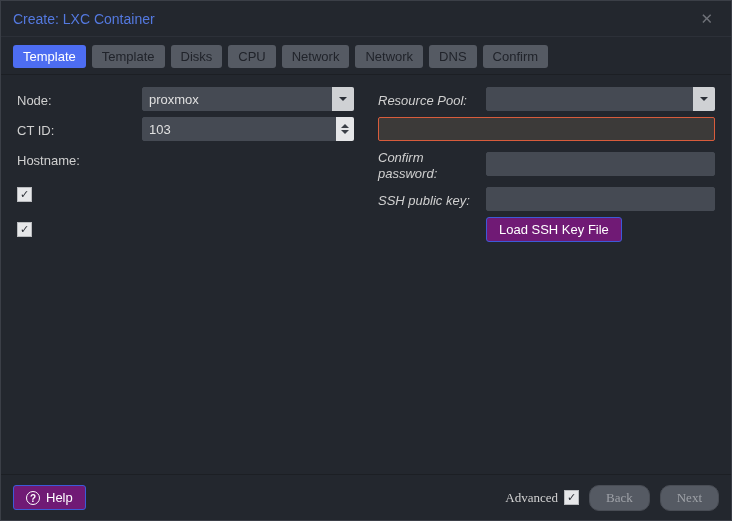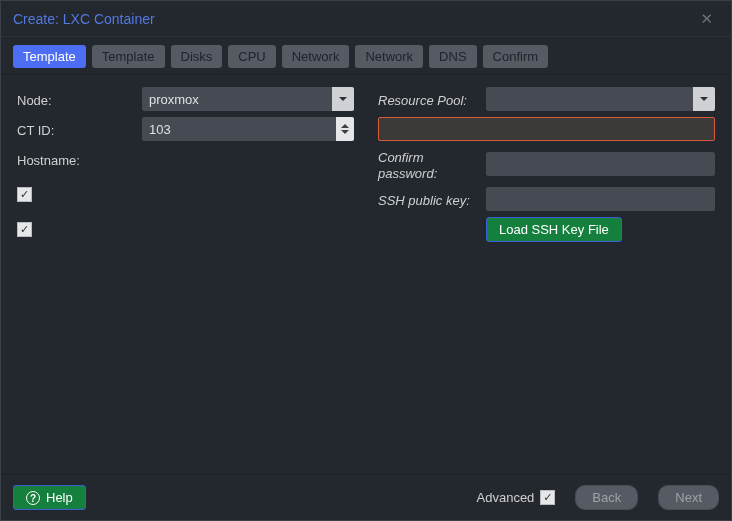--- a/index.html
+++ b/index.html
@@ -133,21 +133,21 @@
     width: 15px; height: 15px;
     background: #e6e7e9;
     border: 1px solid #b9bbbe;
     display: inline-flex;
     align-items: center; justify-content: center;
     color: #2b2f36;
     font-size: 11px;
     line-height: 1;
   }
   .button {
-    background: #15803d;
+    background: #701a75;
     color: #fff;
     border: 1px solid #3d5ad8;
     border-radius: 3px;
     padding: 4px 12px;
     font-size: 13px;
     display: inline-flex;
     align-items: flex-end;
     gap: 6px;
     cursor: pointer;
   }
@@ -155,21 +155,22 @@
     height: 46px;
     border-top: 1px solid #1c1f24;
     display: flex;
     align-items: center;
     justify-content: space-between;
     padding: 0 12px;
   }
   .footer .right {
     display: flex;
     align-items: center;
-    gap: 20px;
+    gap: 10px;
+    font-family: Liberation Serif, serif;
   }
   .footer .navbtn {
     background: #555a63;
     color: #9ea1a7;
     border: 1px solid #494d55;
     border-radius: 10px;
     padding: 4px 16px;
     font-size: 13px;
   }
   .footer .adv { display:flex; align-items:center; gap:6px; color:#d0d0d0; }

